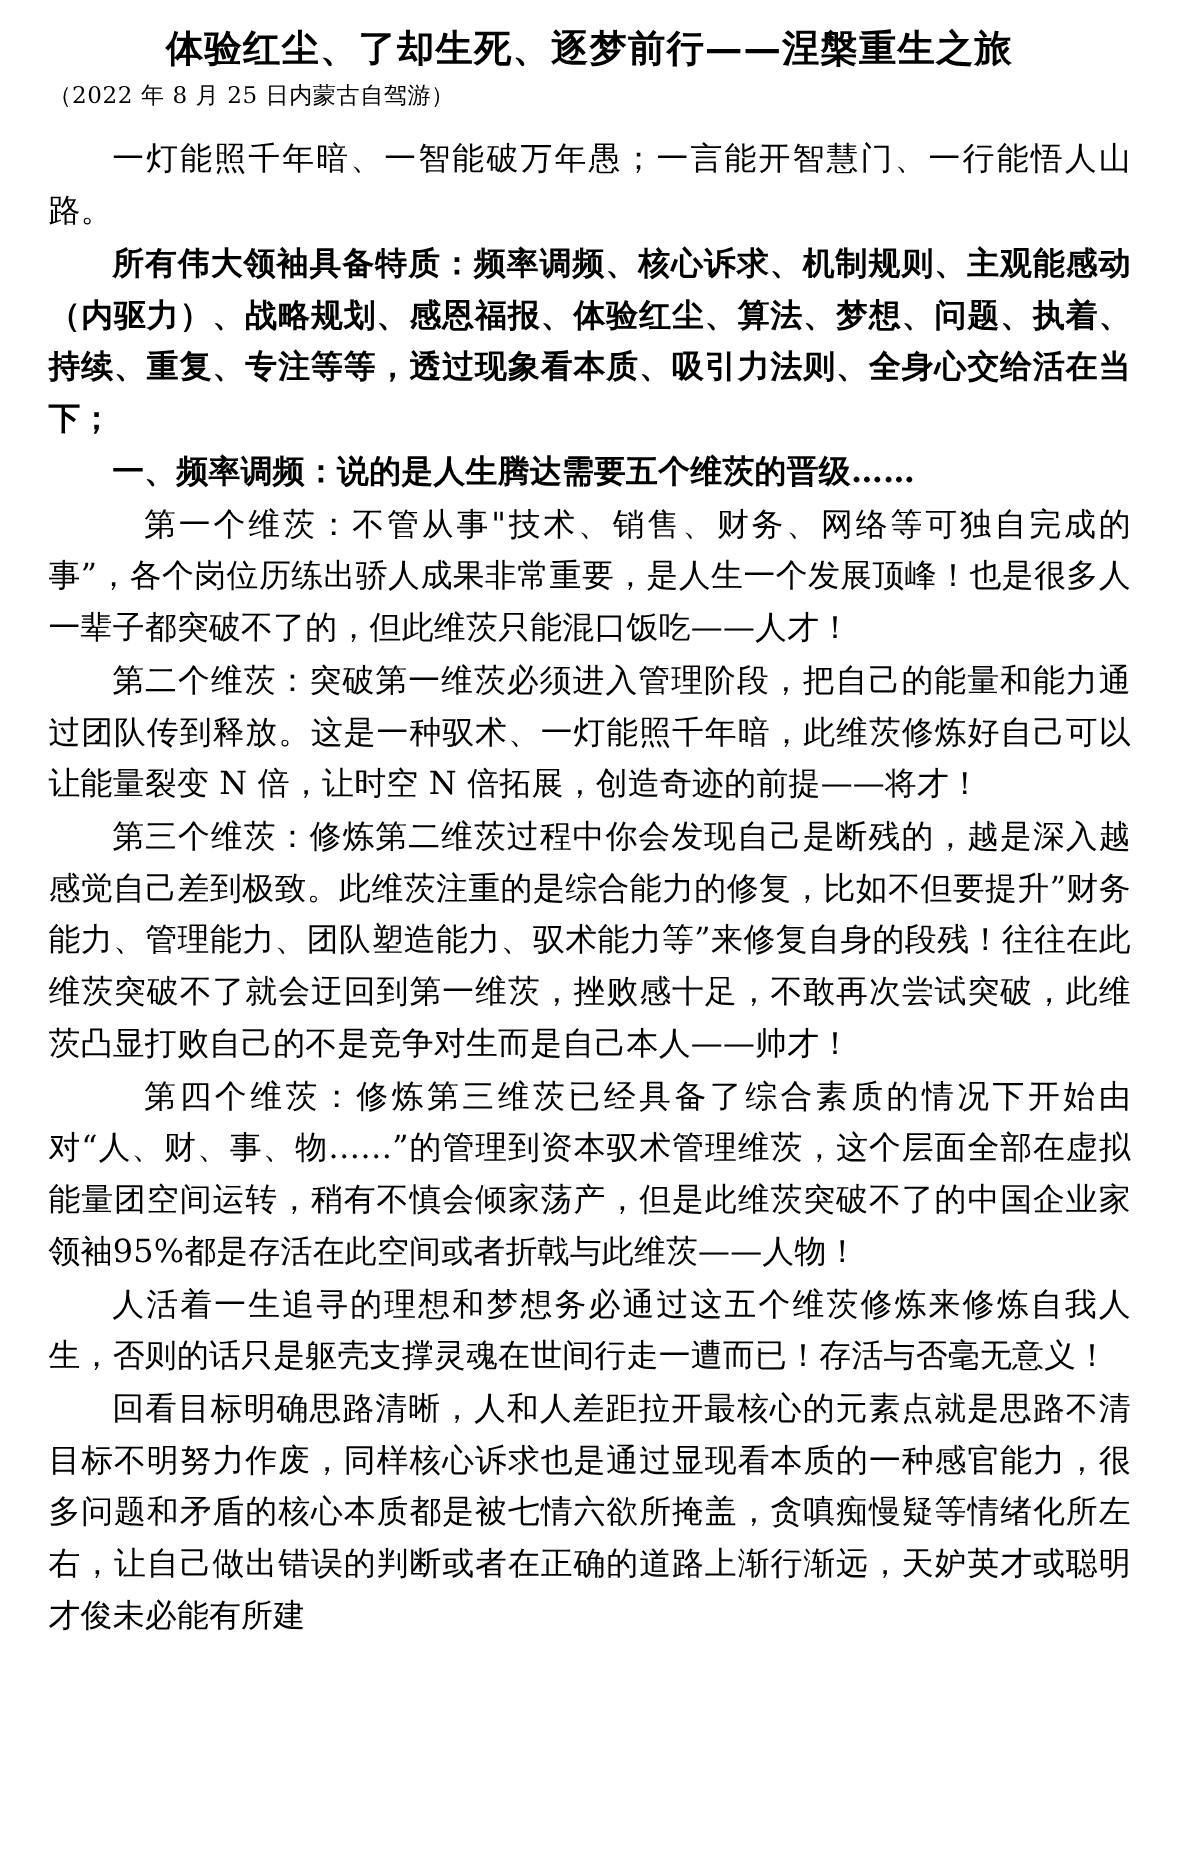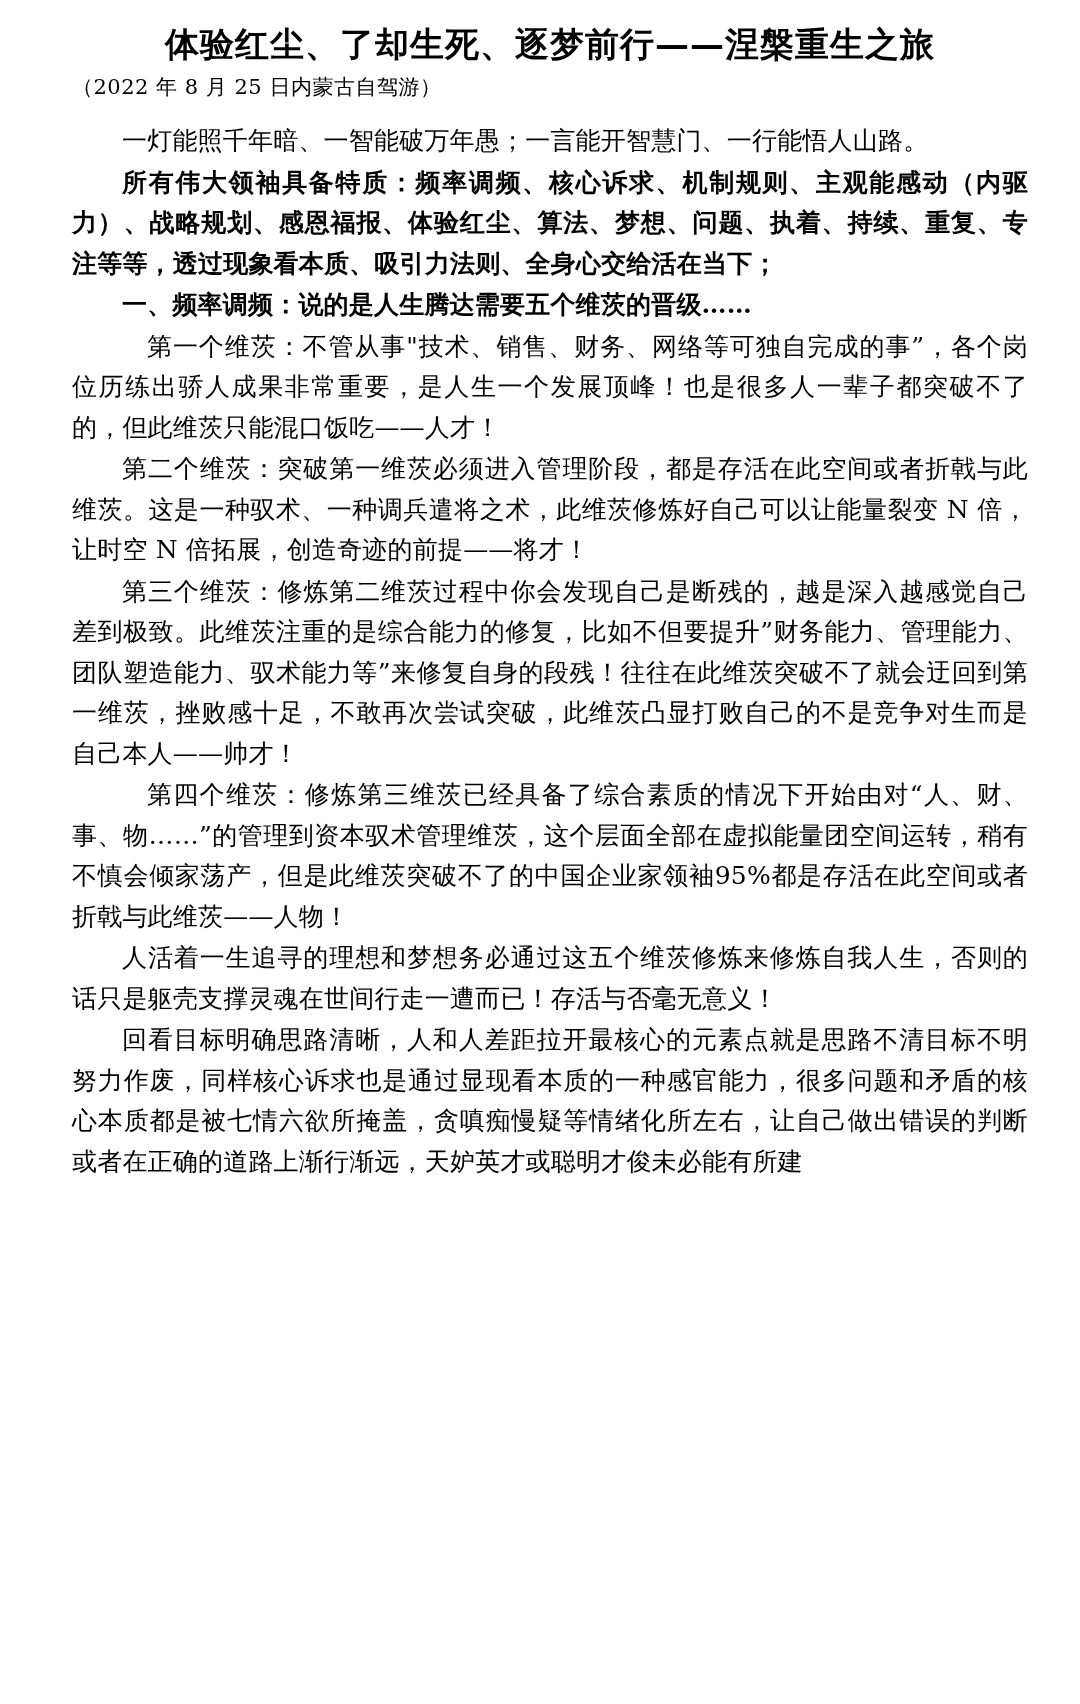--- a/index.html
+++ b/index.html
@@ -9,39 +9,39 @@
   }
   body {
     width: 1080px;
     min-height: 1704px;
     font-family: "DejaVu Serif", "Liberation Serif", serif;
     color: #000000;
   }
   .page {
     width: 1080px;
     box-sizing: border-box;
-    padding: 14px 52px 20px 72px;
+    padding: 14px 52px 20px 44px;
   }
   .doc-title {
     text-align: center;
     font-size: 34px;
     font-weight: bold;
     line-height: 1.35;
     letter-spacing: 1px;
     margin: 8px 0 4px 0;
   }
   .doc-subtitle {
     text-align: left;
     font-size: 21px;
     line-height: 1.5;
     margin: 0 0 18px 0;
     letter-spacing: 0.5px;
   }
   .body-text p {
-    font-size: 25px;
+    font-size: 29px;
     line-height: 1.62;
     margin: 0 0 1px 0;
     text-align: justify;
     text-justify: inter-ideograph;
     letter-spacing: 0.2px;
   }
   .body-text p.indent2 {
     text-indent: 2em;
   }
   .body-text p.indent3 {
@@ -60,20 +60,20 @@
 <div class="page">
 
   <h1 class="doc-title">体验红尘、了却生死、逐梦前行——涅槃重生之旅</h1>
   <div class="doc-subtitle">（2022 年 8 月 25 日内蒙古自驾游）</div>
 
   <div class="body-text">
     <p class="indent2">一灯能照千年暗、一智能破万年愚；一言能开智慧门、一行能悟人山路。</p>
     <p class="indent2 bold">所有伟大领袖具备特质：频率调频、核心诉求、机制规则、主观能感动（内驱力）、战略规划、感恩福报、体验红尘、算法、梦想、问题、执着、持续、重复、专注等等，透过现象看本质、吸引力法则、全身心交给活在当下；</p>
     <p class="indent2 heading">一、频率调频：说的是人生腾达需要五个维茨的晋级……</p>
     <p class="indent3">第一个维茨：不管从事"技术、销售、财务、网络等可独自完成的事”，各个岗位历练出骄人成果非常重要，是人生一个发展顶峰！也是很多人一辈子都突破不了的，但此维茨只能混口饭吃——人才！</p>
-    <p class="indent2">第二个维茨：突破第一维茨必须进入管理阶段，都是存活在此空间或者折戟与此维茨。这是一种驭术、一种调兵遣将之术，此维茨修炼好自己可以让能量裂变 N 倍，让时空 N 倍拓展，创造奇迹的前提——将才！</p>
+    <p class="indent2">第二个维茨：突破第一维茨必须进入管理阶段，把自己的能量和能力通过团队传到释放。这是一种驭术、一灯能照千年暗，此维茨修炼好自己可以让能量裂变 N 倍，让时空 N 倍拓展，创造奇迹的前提——将才！</p>
     <p class="indent2">第三个维茨：修炼第二维茨过程中你会发现自己是断残的，越是深入越感觉自己差到极致。此维茨注重的是综合能力的修复，比如不但要提升”财务能力、管理能力、团队塑造能力、驭术能力等”来修复自身的段残！往往在此维茨突破不了就会迂回到第一维茨，挫败感十足，不敢再次尝试突破，此维茨凸显打败自己的不是竞争对生而是自己本人——帅才！</p>
     <p class="indent3">第四个维茨：修炼第三维茨已经具备了综合素质的情况下开始由对“人、财、事、物……”的管理到资本驭术管理维茨，这个层面全部在虚拟能量团空间运转，稍有不慎会倾家荡产，但是此维茨突破不了的中国企业家领袖95%都是存活在此空间或者折戟与此维茨——人物！</p>
     <p class="indent2">人活着一生追寻的理想和梦想务必通过这五个维茨修炼来修炼自我人生，否则的话只是躯壳支撑灵魂在世间行走一遭而已！存活与否毫无意义！</p>
     <p class="indent2">回看目标明确思路清晰，人和人差距拉开最核心的元素点就是思路不清目标不明努力作废，同样核心诉求也是通过显现看本质的一种感官能力，很多问题和矛盾的核心本质都是被七情六欲所掩盖，贪嗔痴慢疑等情绪化所左右，让自己做出错误的判断或者在正确的道路上渐行渐远，天妒英才或聪明才俊未必能有所建</p>
   </div>
 
 </div>
 
 </body></html>

